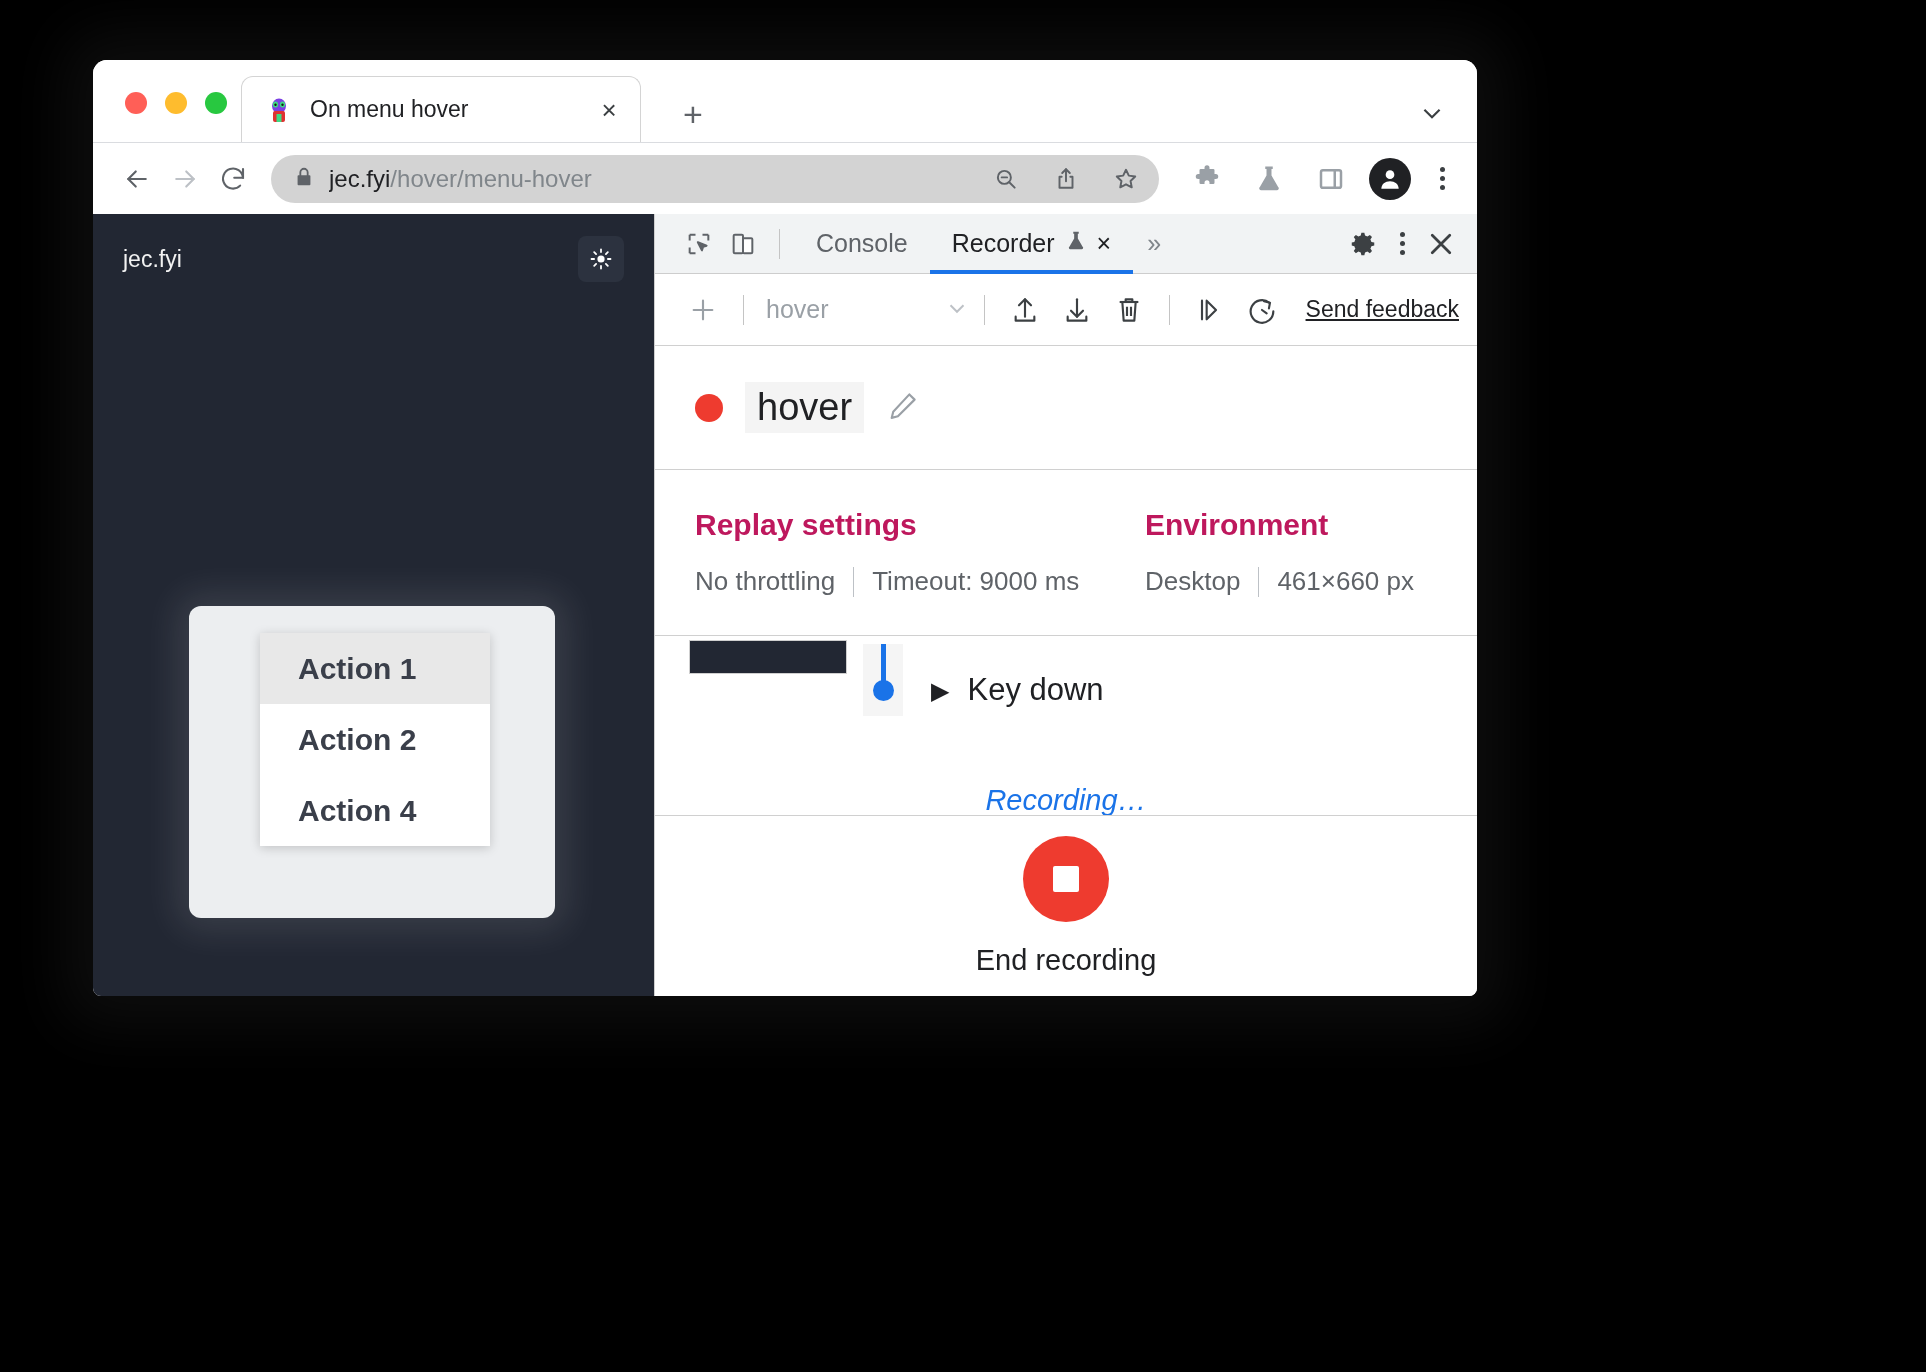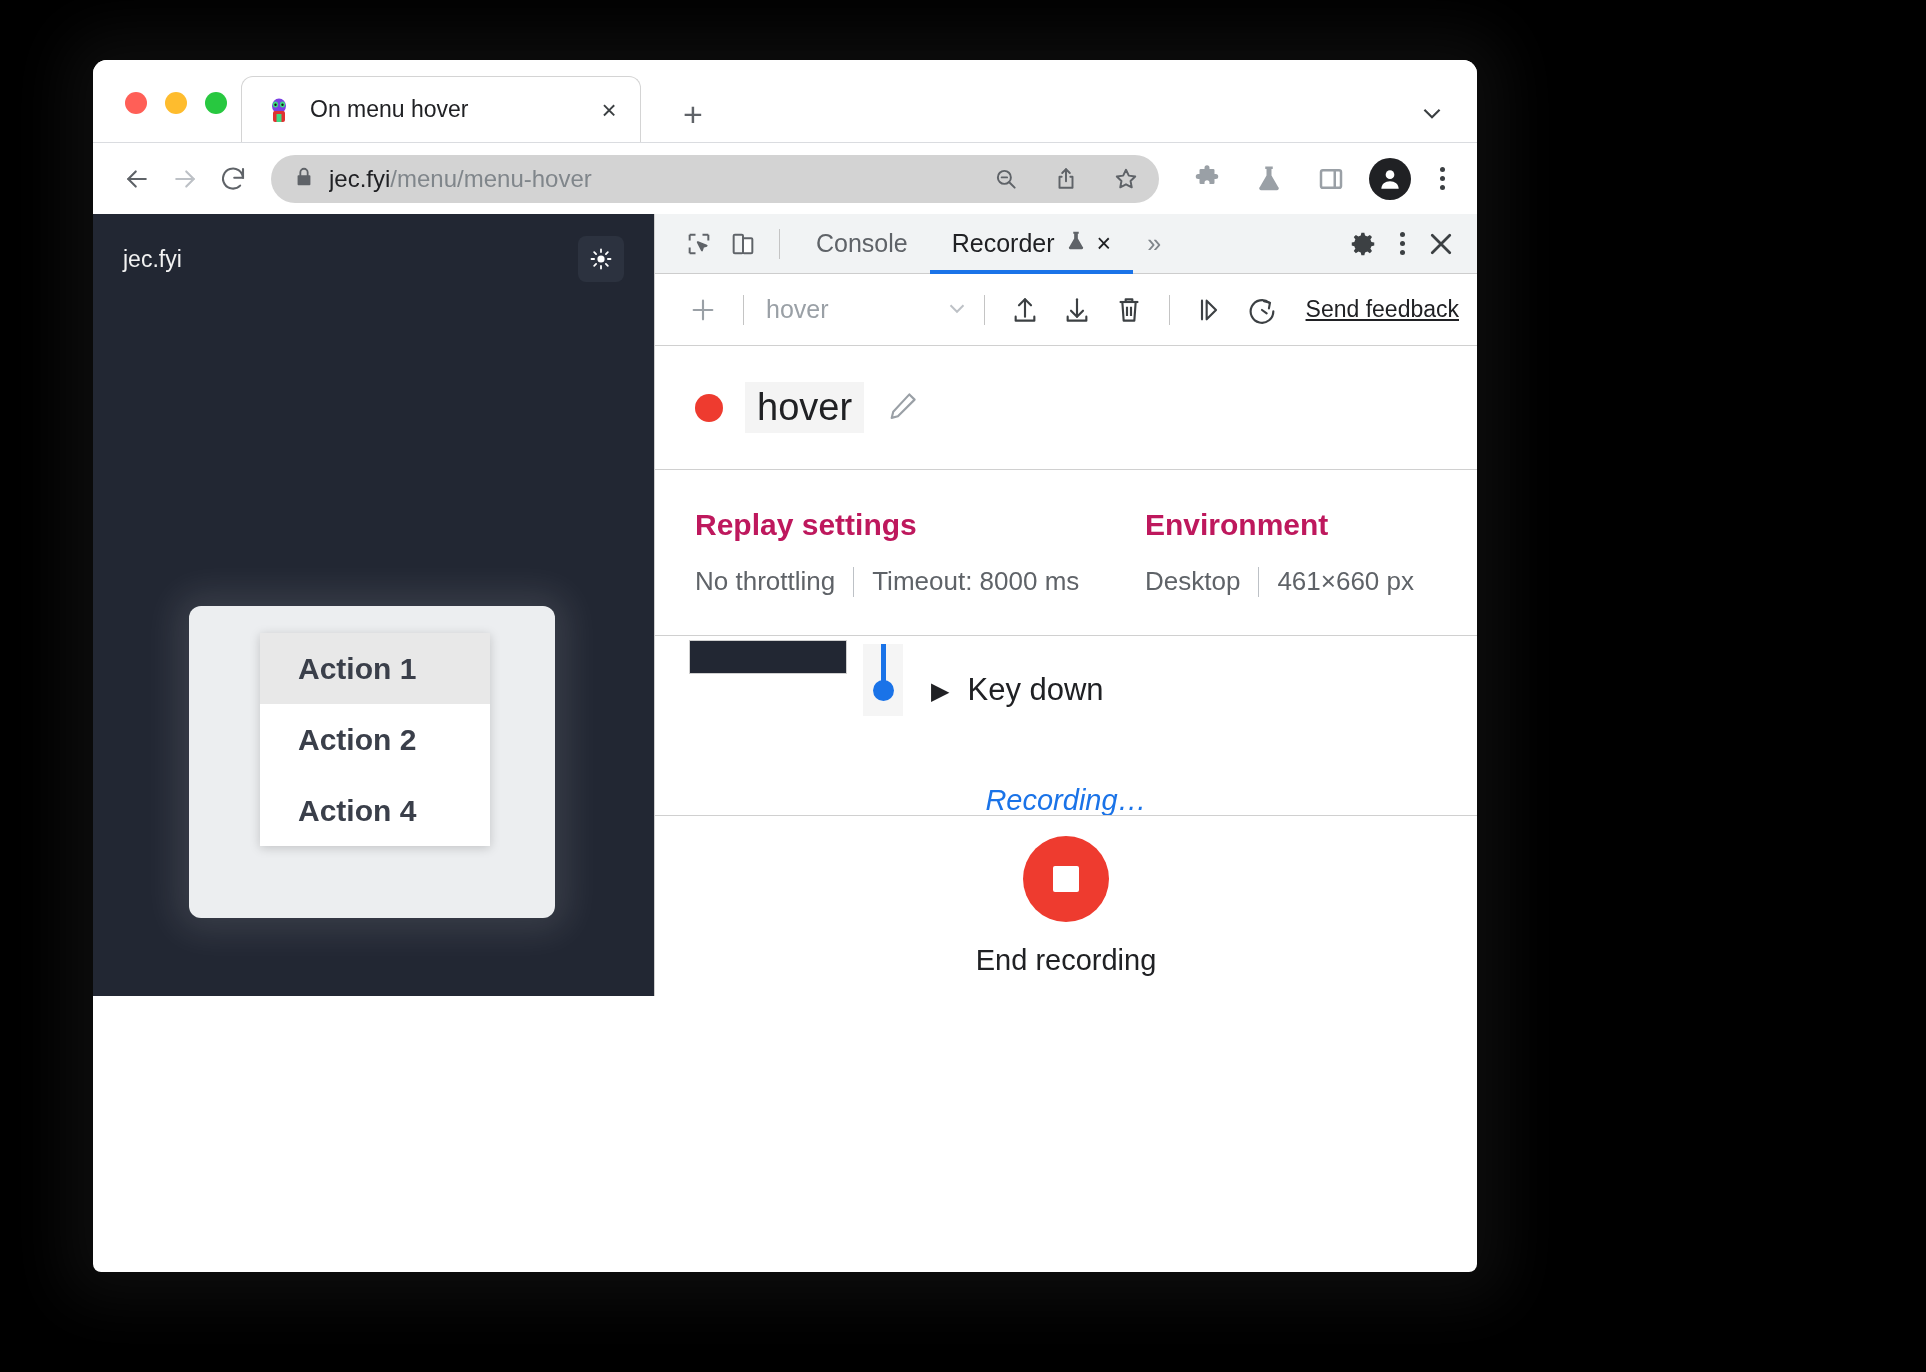--- a/index.html
+++ b/index.html
@@ -12,21 +12,21 @@
   .stage {
     position: relative;
     width: 1926px; height: 1372px;
     background: #000000;
   }
 
   
   .browser {
     position: absolute;
     left: 93px; top: 60px;
-    width: 1384px; height: 1212px;
+    width: 1384px; height: 936px;
     background: #ffffff;
     border-radius: 14px 14px 8px 8px;
     overflow: hidden;
     box-shadow: 0 0 60px 30px rgba(255,255,255,0.05);
   }
 
   
   .tabstrip {
     position: relative;
     height: 82px;
@@ -456,21 +456,21 @@
           <path d="M20 4v7h-7"></path>
         </svg>
       </span>
 
       <div class="omnibox">
         <span class="lock">
           <svg width="22" height="22" viewBox="0 0 24 24" fill="#5f6368">
             <path d="M12 2a5 5 0 0 0-5 5v3H6a1 1 0 0 0-1 1v9a1 1 0 0 0 1 1h12a1 1 0 0 0 1-1v-9a1 1 0 0 0-1-1h-1V7a5 5 0 0 0-5-5zm-3 8V7a3 3 0 0 1 6 0v3H9z"></path>
           </svg>
         </span>
-        <span class="url"><b>jec.fyi</b><span>/menu/menu-hover</span></span>
+        <span class="url"><b>jec.fyi</b><span>/hover/menu-hover</span></span>
         <span class="omni-actions">
           <span class="navicon">
             <svg width="26" height="26" viewBox="0 0 24 24" fill="none" stroke="#5f6368" stroke-width="1.8" stroke-linecap="round">
               <circle cx="10.5" cy="10.5" r="6"></circle>
                 <path d="M15 15l5 5"></path>
                 <path d="M8 10.5h5"></path>
             </svg>
           </span>
           <span class="navicon">
             <svg width="26" height="26" viewBox="0 0 24 24" fill="none" stroke="#5f6368" stroke-width="1.8" stroke-linecap="round" stroke-linejoin="round">
@@ -661,21 +661,21 @@
             </svg>
           </span>
         </div>
 
         <div class="rec-settings">
           <div class="settings-col">
             <div class="settings-title">Replay settings</div>
             <div class="settings-row">
               <span>No throttling</span>
               <span class="pipe"></span>
-              <span>Timeout: 8000 ms</span>
+              <span>Timeout: 9000 ms</span>
             </div>
           </div>
           <div class="settings-col env">
             <div class="settings-title">Environment</div>
             <div class="settings-row">
               <span>Desktop</span>
               <span class="pipe"></span>
               <span>461×660 px</span>
             </div>
           </div>

